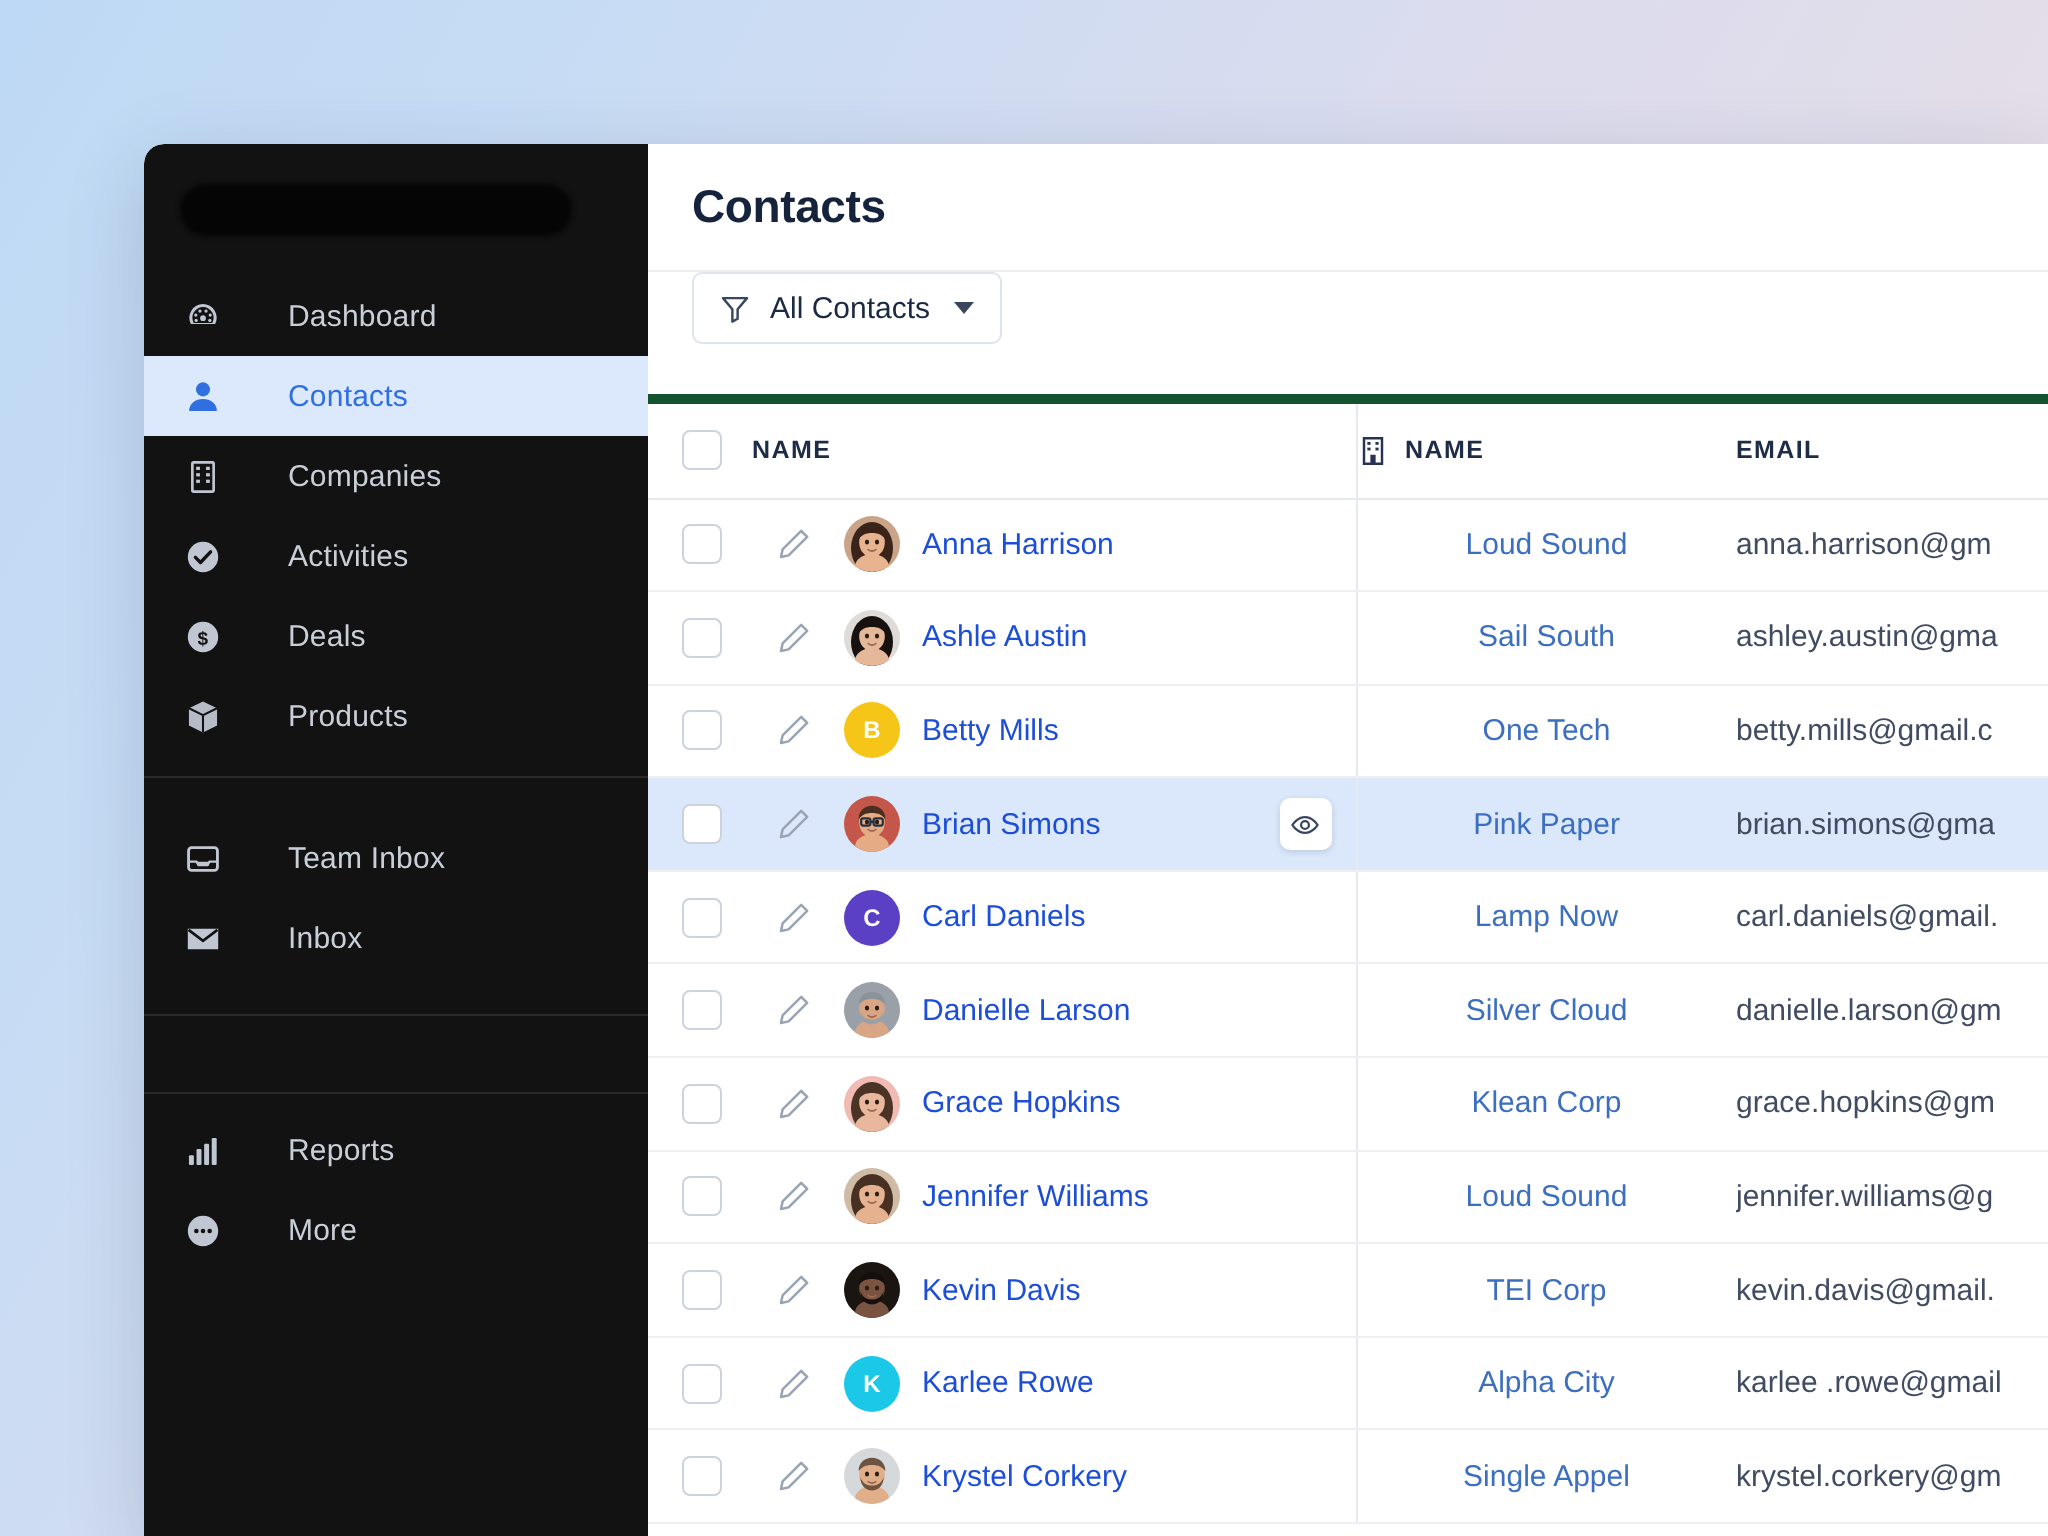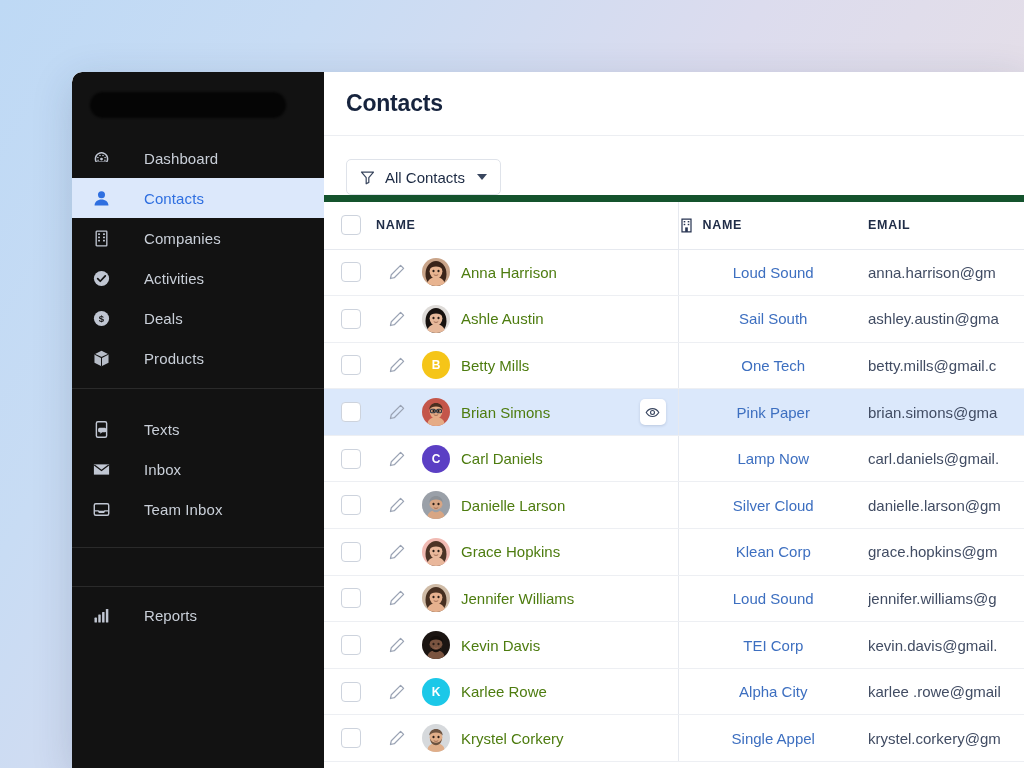--- a/index.html
+++ b/index.html
@@ -112,23 +112,23 @@
     font-size: 23px;
     font-weight: bold;
     color: #16233d;
     letter-spacing: -0.2px;
   }
 
   #toolbar {
     height: 66px;
     flex: 0 0 66px;
     display: flex;
-    align-items: flex-end;
+    align-items: flex-start;
     padding: 0 22px;
-    border-bottom: 7px solid #14532d;
+    border-bottom: 5px solid #14532d;
   }
   #filter-button {
     height: 36px;
     display: inline-flex;
     align-items: center;
     gap: 10px;
     padding: 0 13px;
     border: 1px solid #dfe3ea;
     border-radius: 5px;
     background: #fff;
@@ -221,21 +221,21 @@
     flex: 0 0 28px;
     overflow: hidden;
     display: flex; align-items: center; justify-content: center;
     font-size: 12px; font-weight: bold; color: #fff;
     position: relative;
   }
   .avatar svg { display: block; width: 28px; height: 28px; }
 
   .person-name {
     margin-left: 11px;
-    color: #4d7c0f;
+    color: #1d4ed8;
     text-decoration: none;
     cursor: pointer;
     font-size: 15px;
   }
 
   .eye-btn {
     position: absolute;
     right: 12px;
     width: 26px; height: 26px;
     background: #ffffff;
@@ -322,58 +322,62 @@
               <path d="M10 9v9.1" fill="none" stroke="#121212" stroke-width="1.1"></path>
             </svg>
           </span>
           <span>Products</span>
         </div>
       </div>
     <div id="nav-group-comm" class="nav-group">
         <div class="nav-item">
           <span class="nav-ico">
             <svg viewBox="0 0 20 20" fill="none" stroke="currentColor" stroke-width="1.5">
-              <rect x="4.6" y="1.9" width="10.8" height="16.2" rx="1.6"></rect>
-              <path d="M8 8.2h5.4a1.6 1.6 0 011.6 1.6v1.6a1.6 1.6 0 01-1.6 1.6h-2.6L8.6 14.6l.2-1.6H8a1.6 1.6 0 01-1.6-1.6V9.8A1.6 1.6 0 018 8.2z" fill="currentColor" stroke="none"></path>
-            </svg>
-          </span>
-          <span>Texts</span>
+              <rect x="2.4" y="4" width="15.2" height="12" rx="1.6"></rect>
+              <path d="M2.4 11.4h4.2l1 1.8h4.8l1-1.8h4.2" fill="currentColor" stroke="currentColor" stroke-width="1.2" stroke-linejoin="round"></path>
+            </svg>
+          </span>
+          <span>Team Inbox</span>
         </div>
         <div class="nav-item">
           <span class="nav-ico">
             <svg viewBox="0 0 20 20" fill="currentColor">
               <path d="M2 4.6h16v10.8H2z" fill="currentColor"></path>
               <path d="M2.4 5.2L10 11l7.6-5.8" fill="none" stroke="#121212" stroke-width="1.4"></path>
             </svg>
           </span>
           <span>Inbox</span>
-        </div>
-        <div class="nav-item">
-          <span class="nav-ico">
-            <svg viewBox="0 0 20 20" fill="none" stroke="currentColor" stroke-width="1.5">
-              <rect x="2.4" y="4" width="15.2" height="12" rx="1.6"></rect>
-              <path d="M2.4 11.4h4.2l1 1.8h4.8l1-1.8h4.2" fill="currentColor" stroke="currentColor" stroke-width="1.2" stroke-linejoin="round"></path>
-            </svg>
-          </span>
-          <span>Team Inbox</span>
         </div>
       </div>
     <div id="nav-group-auto" class="nav-group">
       </div>
     <div id="nav-group-reports" class="nav-group">
         <div class="nav-item">
           <span class="nav-ico">
             <svg viewBox="0 0 20 20" fill="currentColor">
               <rect x="2.6" y="12.2" width="2.6" height="5.2" rx="0.6"></rect>
               <rect x="6.6" y="9" width="2.6" height="8.4" rx="0.6"></rect>
               <rect x="10.6" y="6.2" width="2.6" height="11.2" rx="0.6"></rect>
               <rect x="14.6" y="3.2" width="2.6" height="14.2" rx="0.6"></rect>
             </svg>
           </span>
           <span>Reports</span>
+        </div>
+        <div class="nav-item">
+          <span class="nav-ico">
+            <svg viewBox="0 0 20 20" fill="currentColor">
+              <circle cx="10" cy="10" r="8"></circle>
+              <g fill="#121212">
+                <circle cx="6.5" cy="10" r="1.2"></circle>
+                <circle cx="10" cy="10" r="1.2"></circle>
+                <circle cx="13.5" cy="10" r="1.2"></circle>
+              </g>
+            </svg>
+          </span>
+          <span>More</span>
         </div>
       </div>
   </nav>
 
   <section id="main">
 
     <div id="page-header">
       <h1 id="page-title">Contacts</h1>
     </div>
 

